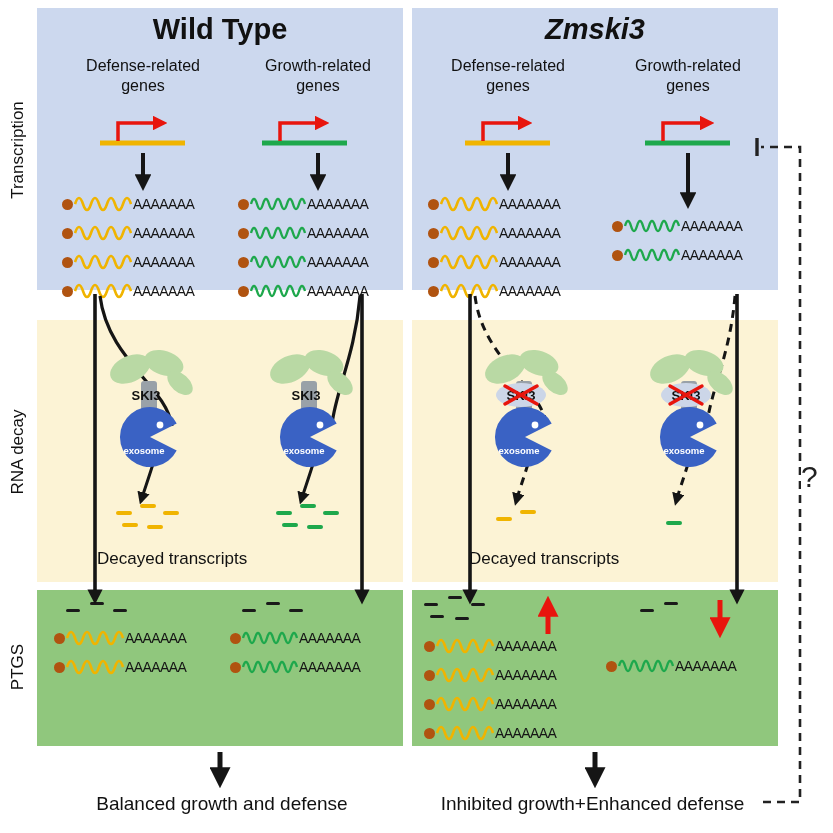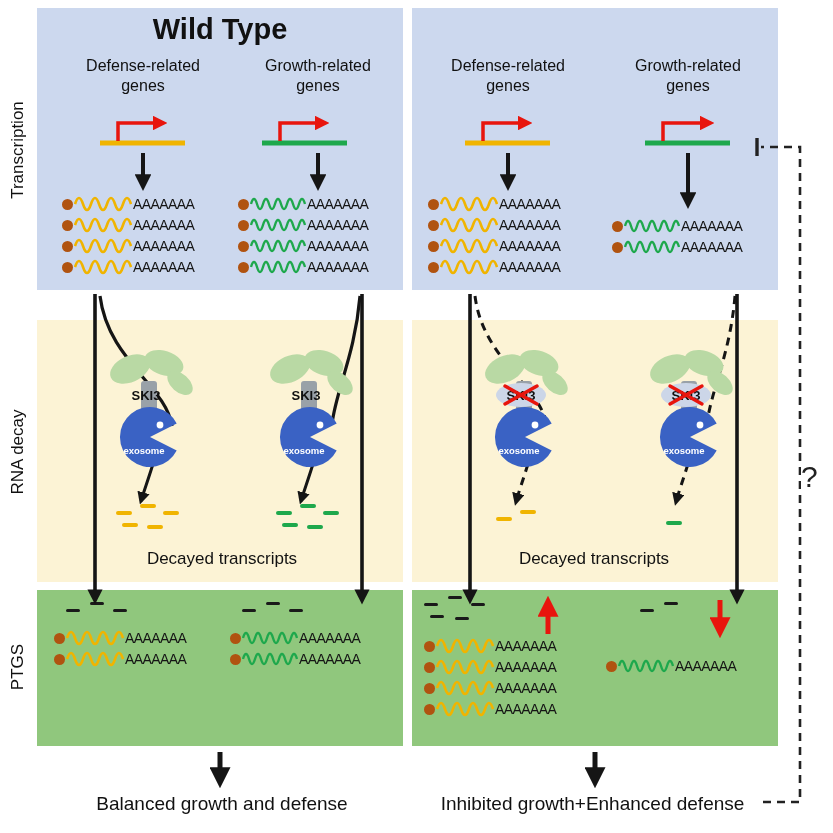--- a/index.html
+++ b/index.html
@@ -7,28 +7,28 @@
   body{position:relative;font-family:"Liberation Sans",sans-serif;background:#fff;overflow:hidden;color:#111}
   .canvas{position:absolute;inset:0}
   .panel{position:absolute}
   .p-tx{background:var(--panel-transcription)}
   .p-decay{background:var(--panel-decay)}
   .p-ptgs{background:var(--panel-ptgs)}
   .rowlabel{position:absolute;transform:translate(-50%,-50%) rotate(-90deg);font-size:17px;white-space:nowrap}
   .title{position:absolute;font-weight:bold;font-size:29px;text-align:center;width:220px;transform:translateX(-50%)}
   .italic{font-style:italic}
   .genelabel{position:absolute;width:150px;text-align:center;font-size:16px;line-height:1.25;transform:translateX(-50%)}
-  .stack{position:absolute;display:flex;flex-direction:column;gap:5px}
+  .stack{position:absolute;display:flex;flex-direction:column;gap:13px}
   .mrna-row{display:flex;align-items:center;height:16px}
   .cap{width:11px;height:11px;border-radius:50%;background:var(--cap);margin-right:1px;flex:none}
   .wave{flex:none}
   .polya{font-size:14px;letter-spacing:-0.6px;color:#151515;white-space:nowrap;margin-left:1px}
   .dashes{position:absolute}
   .dash{position:absolute;border-radius:2px}
-  .decayed-label{position:absolute;width:250px;text-align:center;font-size:17px}
+  .decayed-label{position:absolute;width:250px;font-size:17px}
   .outcome{position:absolute;text-align:center;font-size:19px}
   .exo-wrap{position:absolute;width:112px;height:132px}
   .ski3{font-family:"Liberation Sans",sans-serif;font-size:13px;font-weight:bold;fill:#101010}
   .exo{font-family:"Liberation Sans",sans-serif;font-size:9.5px;font-weight:bold;fill:#ffffff}
   .qmark{position:absolute;font-size:30px;color:#222;background:#fff;line-height:1}
   .overlay{position:absolute;left:0;top:0;pointer-events:none}
 </style>
 </head>
 <body>
 
@@ -39,20 +39,21 @@
   <div class="panel p-decay" style="left:37px;top:320px;width:366px;height:262px"></div>
   <div class="panel p-decay" style="left:412px;top:320px;width:366px;height:262px"></div>
   <div class="panel p-ptgs" style="left:37px;top:590px;width:366px;height:156px"></div>
   <div class="panel p-ptgs" style="left:412px;top:590px;width:366px;height:156px"></div>
 
   <div class="rowlabel" style="left:18px;top:150px">Transcription</div>
   <div class="rowlabel" style="left:18px;top:452px">RNA decay</div>
   <div class="rowlabel" style="left:18px;top:667px">PTGS</div>
 
   <div class="title" style="left:220px;top:13px">Wild Type</div>
+  <div class="title italic" style="left:595px;top:13px">Zmski3</div>
 
   <div class="genelabel" style="left:143px;top:56px">Defense-related genes</div>
   <div class="genelabel" style="left:318px;top:56px">Growth-related genes</div>
   <div class="genelabel" style="left:508px;top:56px">Defense-related genes</div>
   <div class="genelabel" style="left:688px;top:56px">Growth-related genes</div>
 
   <div class="stack" style="left:62px;top:196px">
       <div class="mrna-row">
         <span class="cap"></span>
         <svg class="wave" width="58" height="16" viewBox="0 0 58 16">

